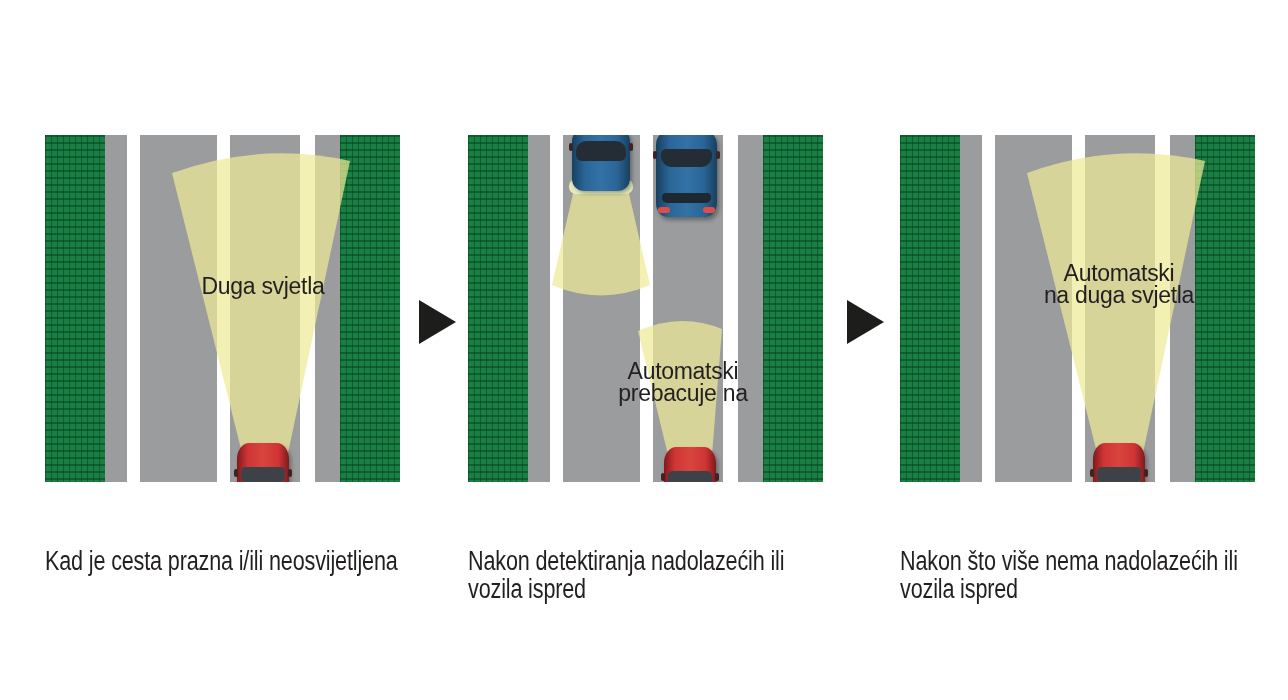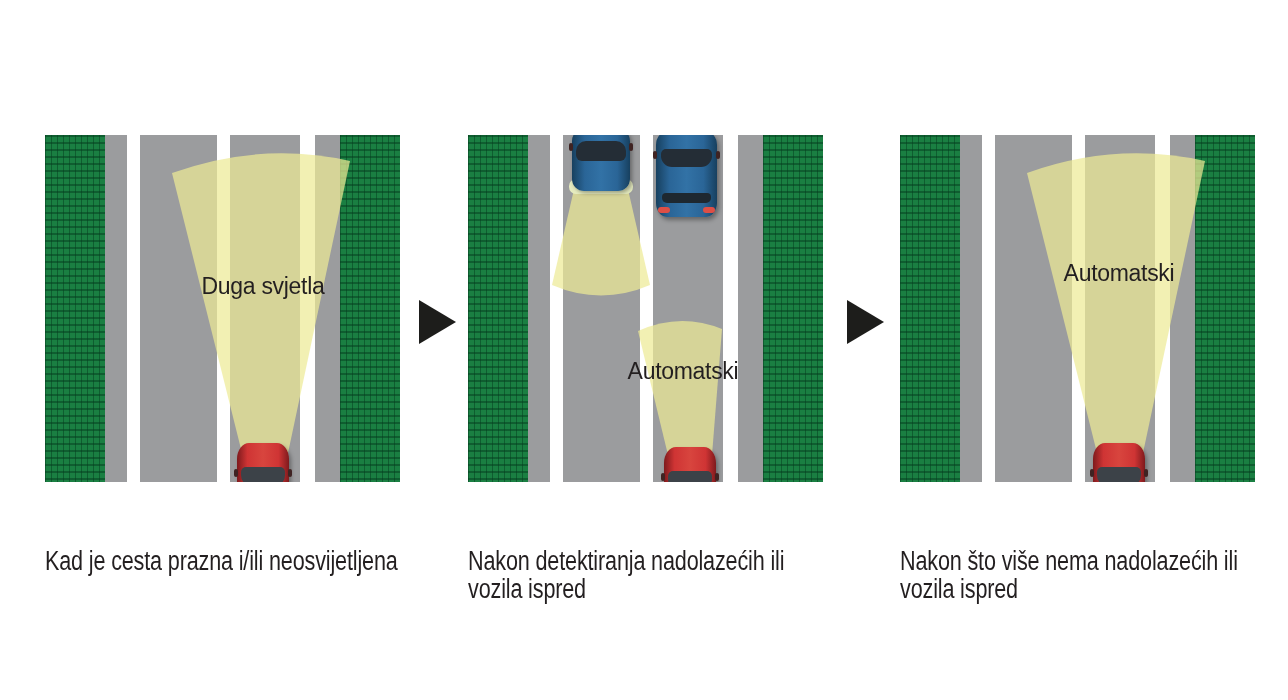--- a/index.html
+++ b/index.html
@@ -142,20 +142,21 @@
     </div>
     <div class="car red-car" style="left:196px;top:312px">
       <div class="rc-body"></div>
       <div class="rc-windshield"></div>
       <div class="rc-rear"></div>
       <div class="mirror ml"></div>
       <div class="mirror mr"></div>
     </div>
     <div class="beam-label lbl2">
       <span>Automatski</span>
+      <span>prebacuje na</span>
     </div>
   </section>
 
   <div class="arrow a2"></div>
 
   <section class="panel p3">
     <div class="road">
       <div class="grass w60"></div>
       <div class="tarmac w22"></div>
       <div class="laneline w13"></div>
@@ -171,20 +172,21 @@
     </svg>
     <div class="car red-car" style="left:193px;top:308px">
       <div class="rc-body"></div>
       <div class="rc-windshield"></div>
       <div class="rc-rear"></div>
       <div class="mirror ml"></div>
       <div class="mirror mr"></div>
     </div>
     <div class="beam-label lbl3">
       <span>Automatski</span>
+      <span>na duga svjetla</span>
     </div>
   </section>
 
   <div class="caption c1">Kad je cesta prazna i/ili neosvijetljena</div>
   <div class="caption c2">Nakon detektiranja nadolazećih ili vozila ispred</div>
   <div class="caption c3">Nakon što više nema nadolazećih ili vozila ispred</div>
 
 </div>
 
 </body></html>

